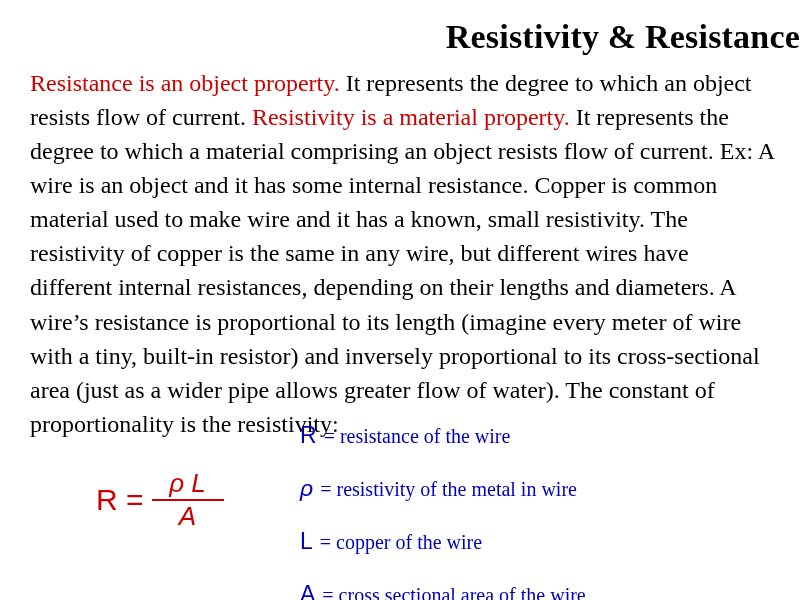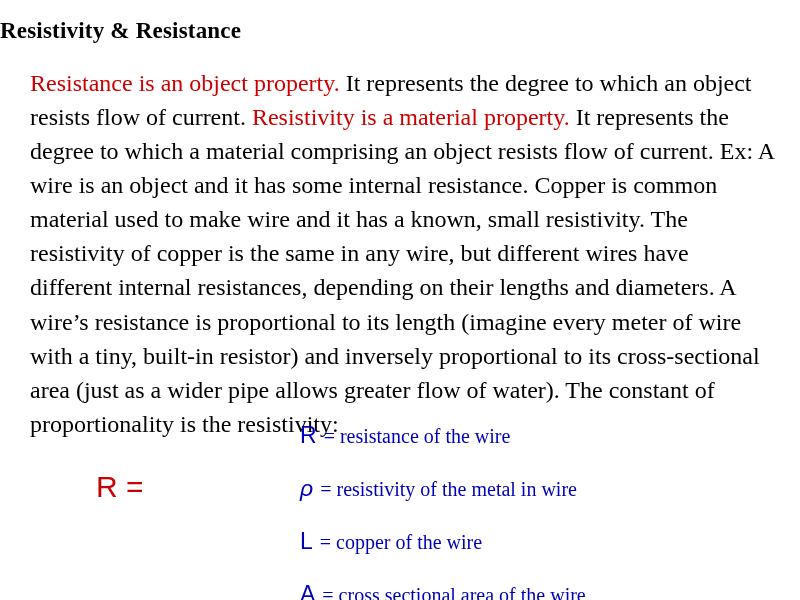--- a/index.html
+++ b/index.html
@@ -13,22 +13,22 @@
     font-family: "Liberation Serif", serif;
     overflow: hidden;
   }
   .slide {
     position: relative;
     width: 800px;
     height: 600px;
     box-sizing: border-box;
   }
   .title {
-    text-align: left;
-    font-size: 23px;
+    text-align: right;
+    font-size: 34px;
     color: #000000;
     font-family: "Liberation Serif", serif;
     margin: 18px 0 0 0;
     line-height: 1.1;
     letter-spacing: 0.2px;
   }
   .body-text {
     position: absolute;
     left: 30px;
     top: 48px;
@@ -107,20 +107,25 @@
 <div class="slide">
 
   <h1 class="title">Resistivity &amp; Resistance</h1>
 
   <div class="body-text">
     <span class="red">Resistance is an object property.</span><span> It represents the degree to which an object resists flow of current.  </span><span class="red">Resistivity is a material property.</span><span> It represents the degree to which a material comprising an object resists flow of current. Ex: A wire is an object and it has some internal resistance. Copper is common material used to make wire and it has a known, small resistivity. The resistivity of copper is the same in any wire, but different wires have different internal resistances, depending on their lengths and diameters. A wire’s resistance is proportional to its length (imagine every meter of wire with a tiny, built-in resistor) and inversely proportional to its cross-sectional area (just as a wider pipe allows greater flow of water). The constant of proportionality is the resistivity:</span>
   </div>
 
   <div class="formula">
     <span class="lhs">R =</span>
+    <span class="frac">
+      <span class="num">ρ L</span>
+      <span class="bar"></span>
+      <span class="den">A</span>
+    </span>
   </div>
 
   <div class="legend">
     <div class="legend-item">
       <span class="sym upright">R</span>
       <span>= resistance of the wire</span>
     </div>
     <div class="legend-item">
       <span class="sym">ρ</span>
       <span>= resistivity of the metal in wire</span>

